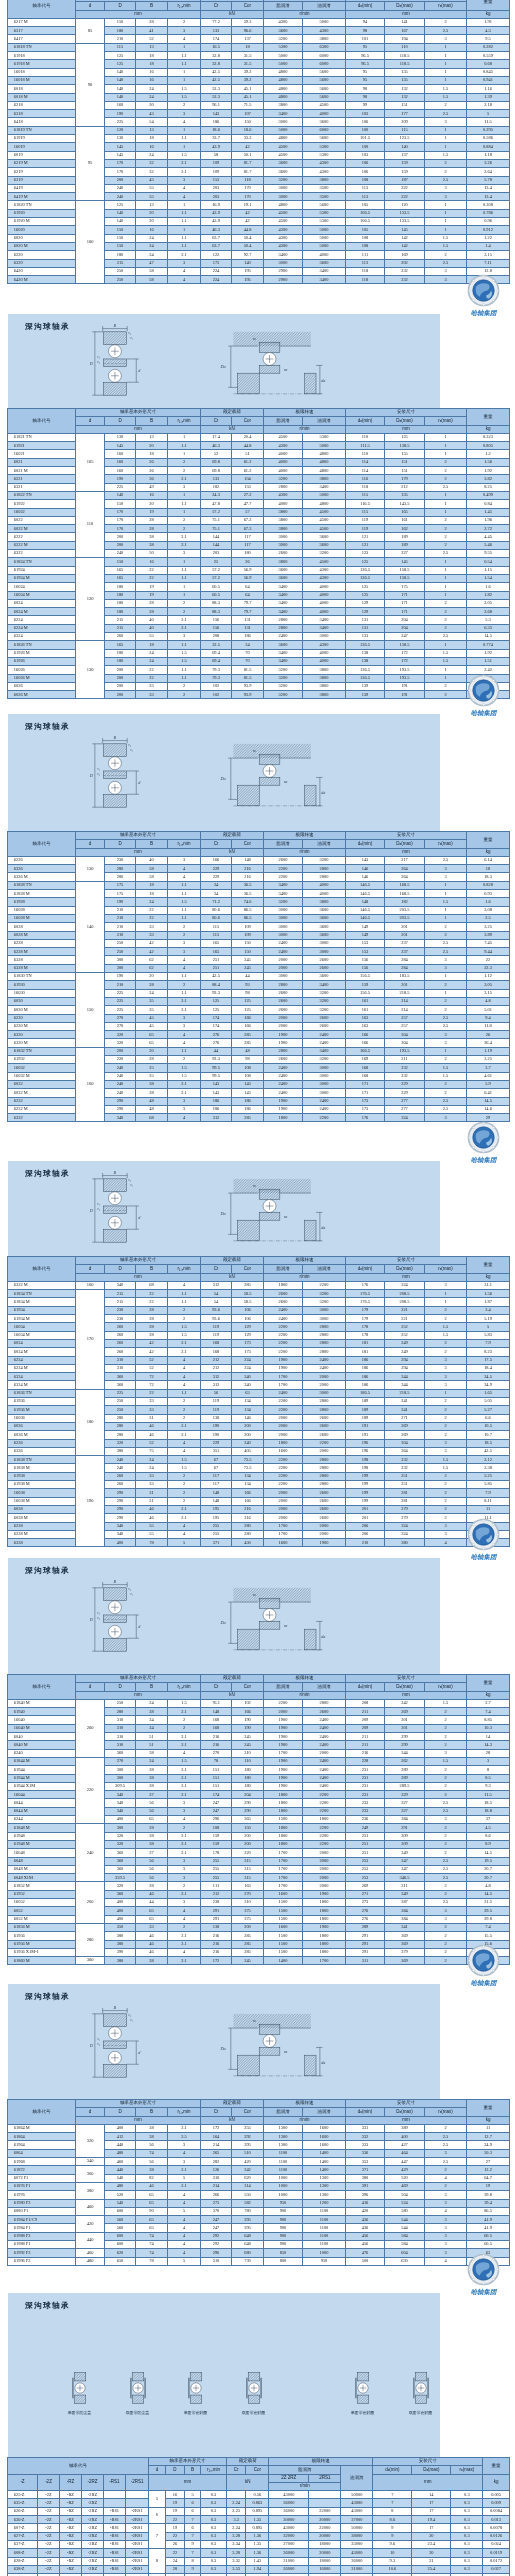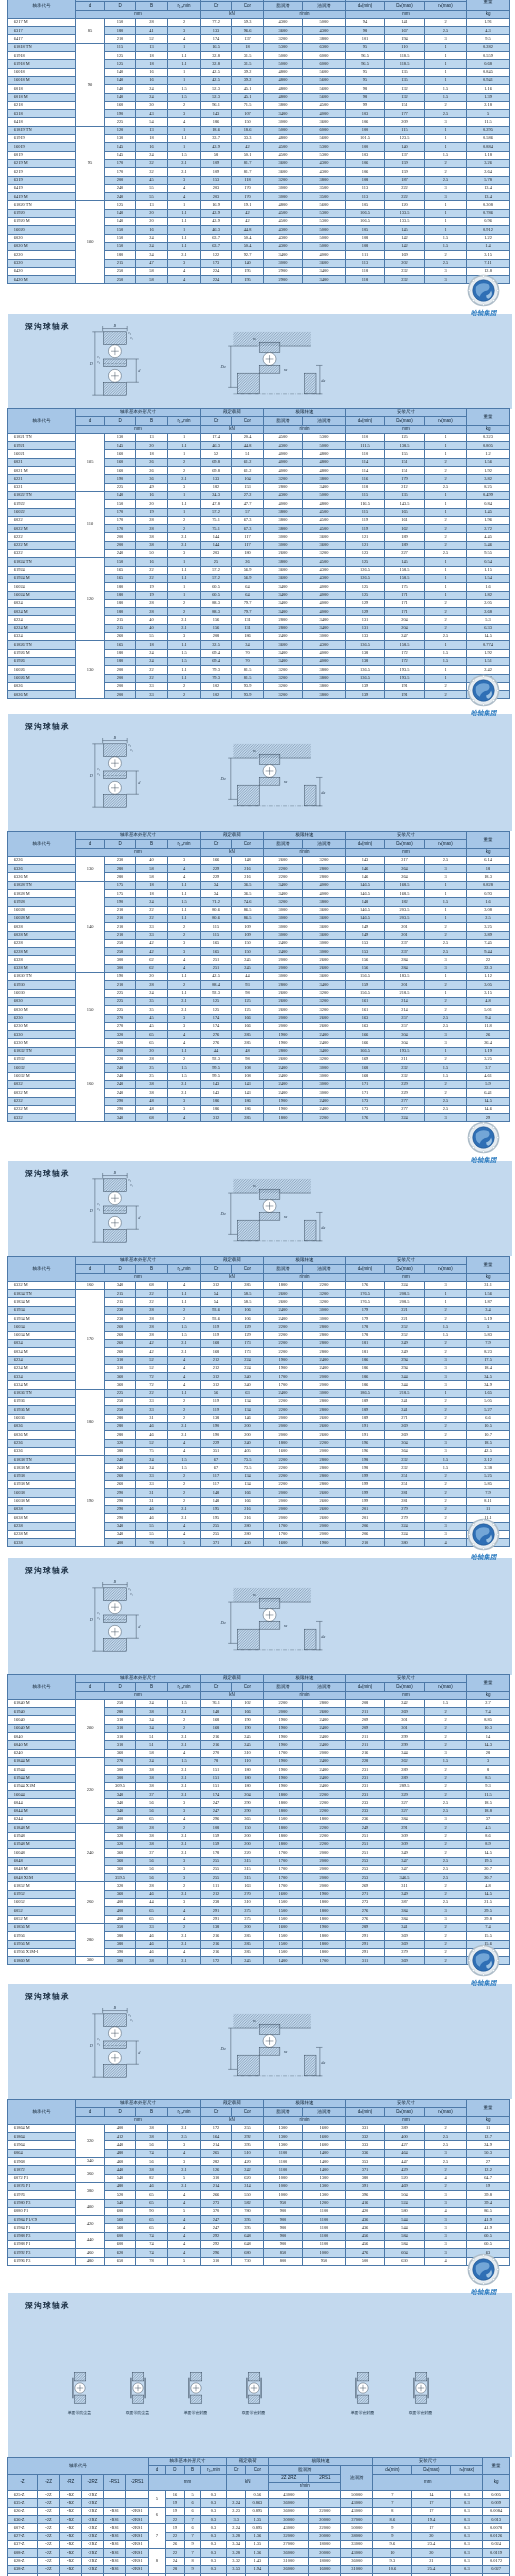--- a/index.html
+++ b/index.html
@@ -1,18 +1,18 @@
 <!DOCTYPE html>
 <html style="font-size:10.3px"><head>
 <meta charset="utf-8">
 <style>
   html,body{margin:0;padding:0;background:#fff;}
   #page{position:relative;width:515px;height:2576px;background:#ffffff;overflow:hidden;
         font-family:"Liberation Sans",sans-serif;}
-  .panel{position:absolute;left:8.4px;width:504px;background:#c3d9ee;}
+  .panel{position:absolute;left:8.4px;width:432px;background:#c3d9ee;}
   .section-title{position:absolute;left:16.7px;top:7.7px;font-size:7.7px;font-weight:bold;
         color:#14283c;letter-spacing:1.3px;}
   .brand{position:absolute;width:45px;text-align:center;}
   .brand-name{color:#2b7bc0;font-style:italic;font-weight:bold;font-size:6.4px;
         font-family:"Liberation Sans",sans-serif;white-space:nowrap;}
   table.spec{border-collapse:collapse;table-layout:fixed;position:absolute;left:7px;width:501px;
         font-size:4.4px;color:#1c1c1c;text-align:center;
         font-family:"Liberation Serif","DejaVu Serif",serif;}
   table.spec td,table.spec th{border:0.5px solid #4d79a8;padding:0;height:7.3px;line-height:1;
         overflow:hidden;white-space:nowrap;font-weight:normal;}

